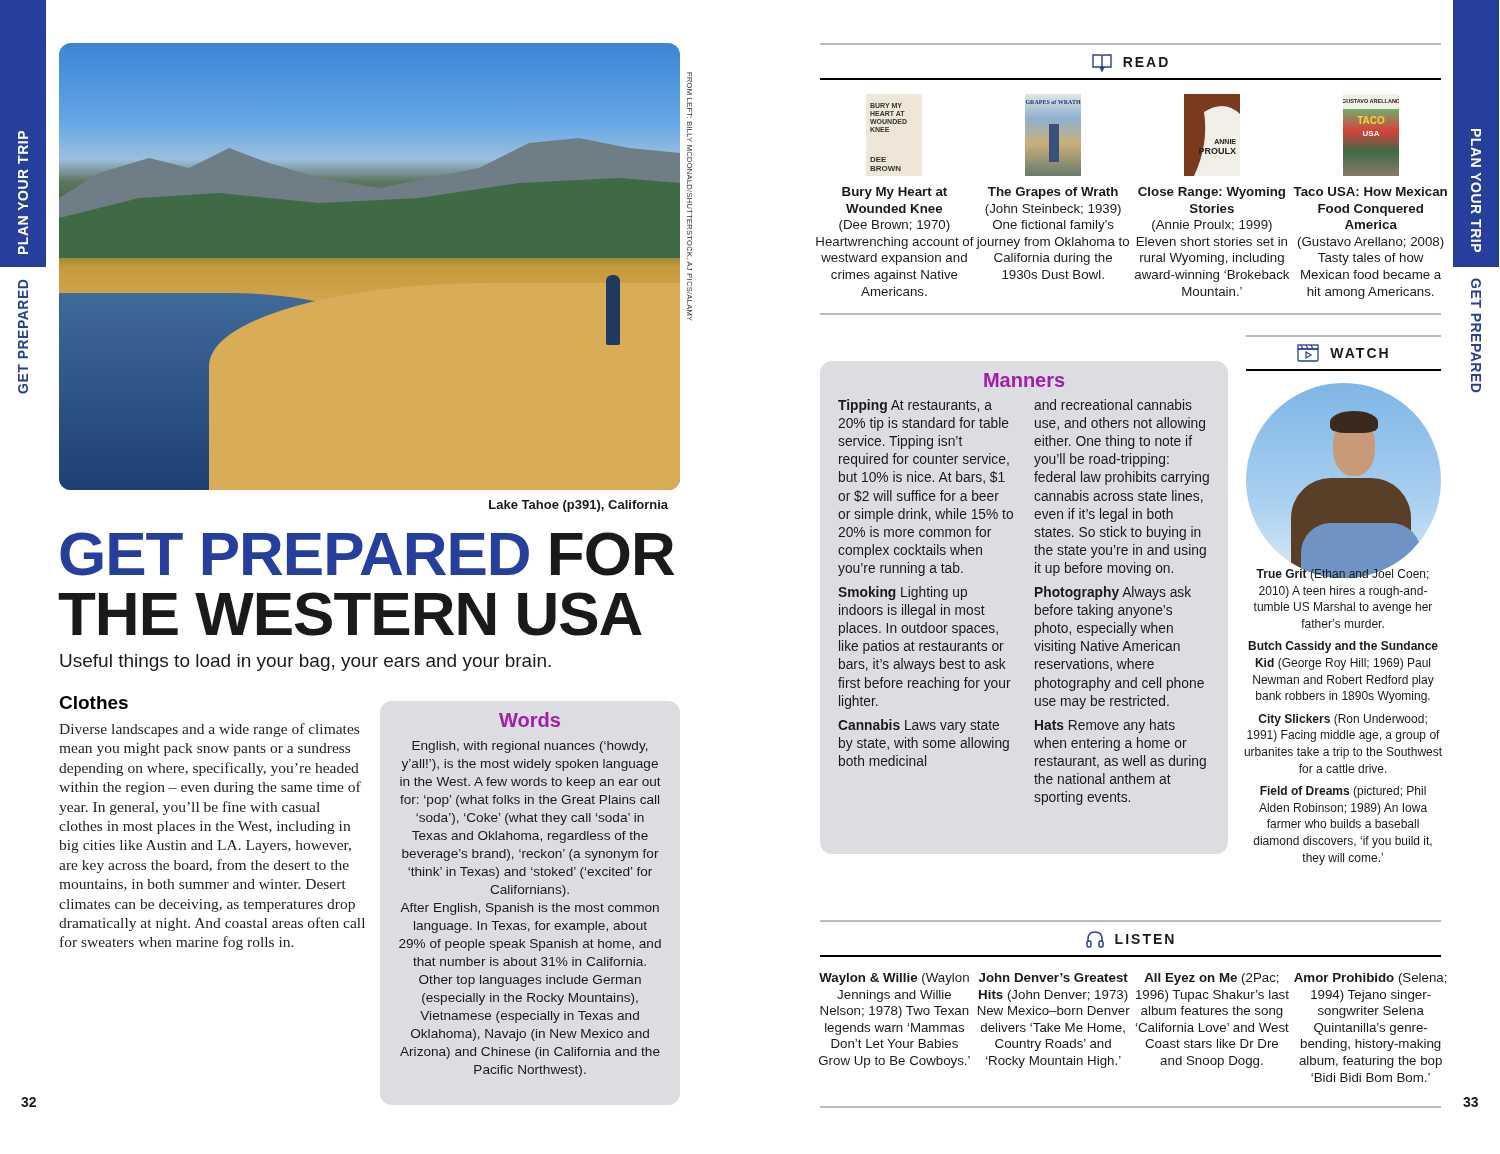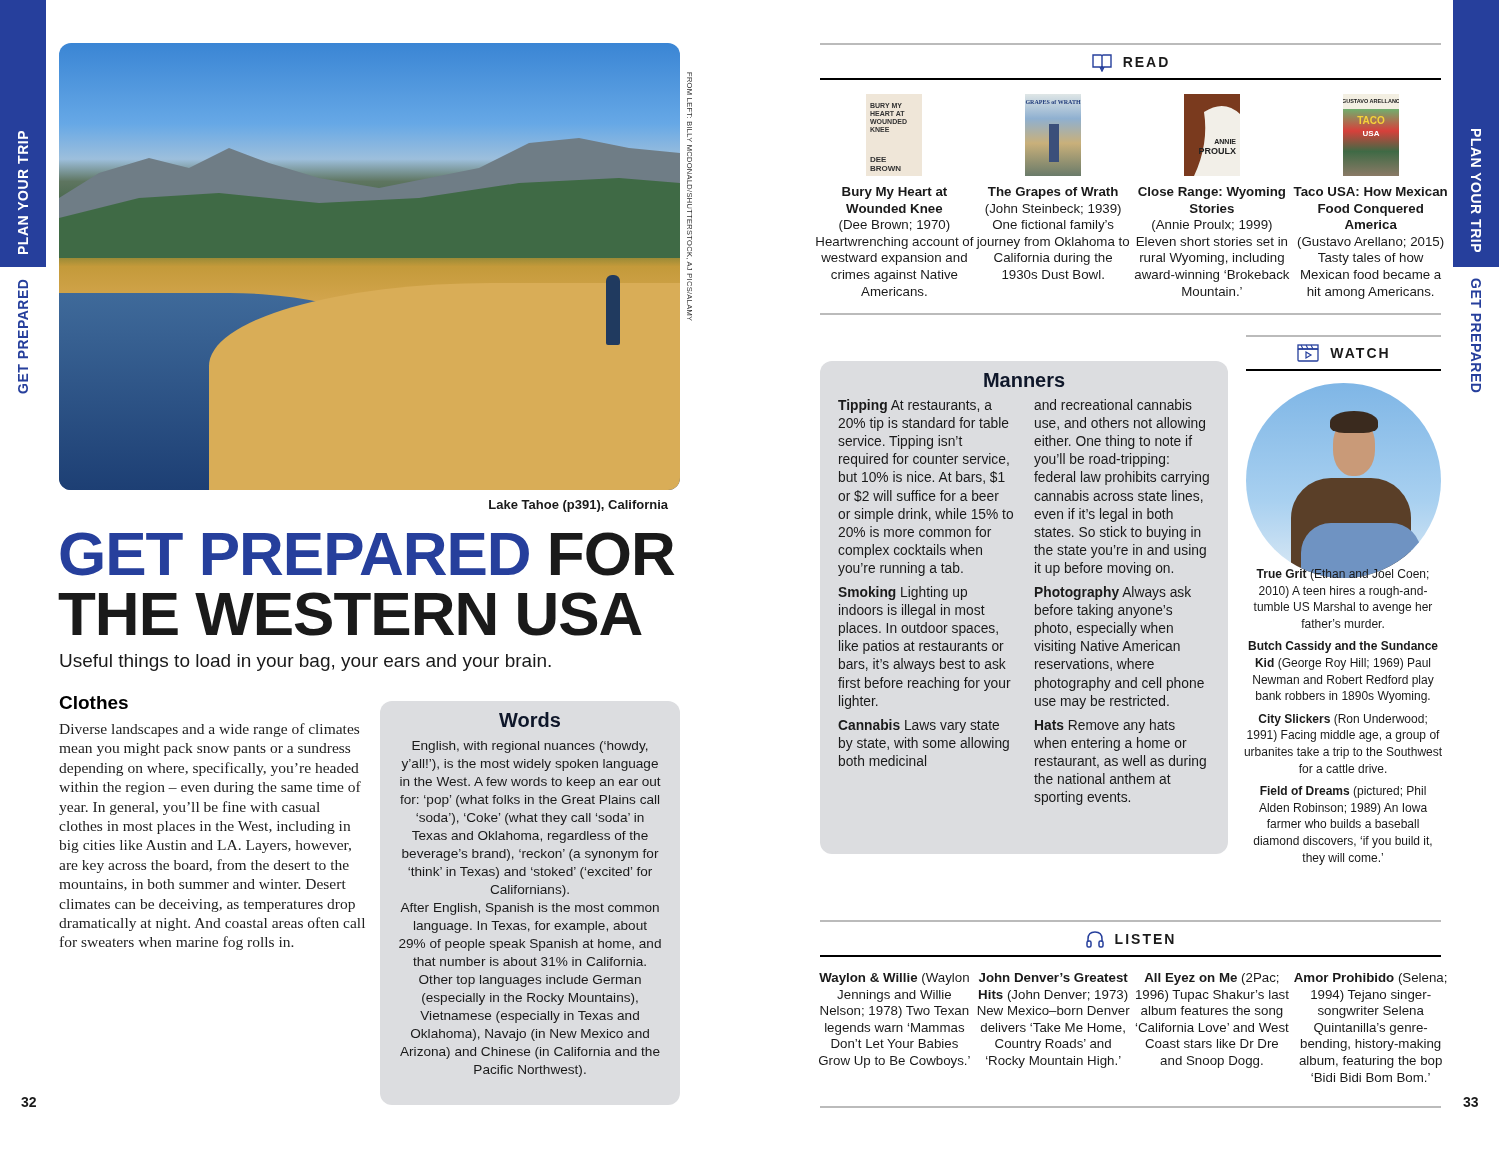--- a/index.html
+++ b/index.html
@@ -32,21 +32,21 @@
   .title { position: absolute; left: 58px; top: 524px; font-family: "Liberation Sans", sans-serif; font-weight: 700; font-size: 62px; line-height: 60px; letter-spacing: -1px; }
   .title .blue { color: #263f9c; }
   .subtitle { position: absolute; left: 59px; top: 650px; font-size: 19px; }
 
   .clothes-h { position: absolute; left: 59px; top: 692px; color: #000000; font-weight: 700; font-size: 19px; }
   .clothes-body { position: absolute; left: 59px; top: 719px; width: 308px; font-family: "Liberation Serif", serif; font-size: 15.5px; line-height: 19.4px; color: #222; }
   .clothes-body p + p { text-indent: 12px; }
 
   .box { position: absolute; background: #dcdde0; border-radius: 12px; }
   .words { left: 380px; top: 701px; width: 300px; height: 404px; padding: 10px 18px; text-align: center; font-size: 13.6px; line-height: 18px; }
-  .box-h { color: #0f172a; font-weight: 700; font-size: 20px; text-align: center; margin-bottom: 8px; }
+  .box-h { color: #a21caf; font-weight: 700; font-size: 20px; text-align: center; margin-bottom: 8px; }
 
   .manners { left: 820px; top: 361px; width: 408px; height: 493px; padding: 10px 18px; font-size: 13.8px; line-height: 18.1px; }
   .manners .cols { display: flex; gap: 20px; }
   .manners .col { flex: 1; }
   .manners .col p { margin-bottom: 6px; }
   .manners b { font-weight: 700; }
 
   .section-head { position: absolute; display: flex; align-items: center; justify-content: center; gap: 10px; border-top: 2px solid #bbb; border-bottom: 2px solid #000000; font-weight: 700; letter-spacing: 2px; font-size: 14px; }
   .read-head { left: 820px; top: 43px; width: 621px; height: 37px; }
   .watch-head { left: 1246px; top: 335px; width: 195px; height: 36px; }
@@ -169,21 +169,21 @@
   </div>
   <div class="book">
     <div class="cover" style="background:linear-gradient(180deg,#f3efe2 0%,#f3efe2 18%,#6fb06e 18%,#d7403b 45%,#3f6a45 70%,#8a7a66 100%)">
       <svg width="56" height="82" viewBox="0 0 56 82">
           <text x="28" y="9" text-anchor="middle" font-size="5.5" font-weight="700" fill="#222" font-family="Liberation Sans, sans-serif">GUSTAVO ARELLANO</text>
           <text x="28" y="30" text-anchor="middle" font-size="10" font-weight="700" fill="#f5d23a" font-family="Liberation Sans, sans-serif">TACO</text>
           <text x="28" y="42" text-anchor="middle" font-size="8" font-weight="700" fill="#fff" font-family="Liberation Sans, sans-serif">USA</text>
         </svg>
     </div>
     <div style="font-weight:700">Taco USA: How Mexican Food Conquered America</div>
-    <div>(Gustavo Arellano; 2015)</div>
+    <div>(Gustavo Arellano; 2008)</div>
     <div>Tasty tales of how Mexican food became a hit among Americans.</div>
   </div>
 </div>
 <div class="read-bottom"></div>
 
 <div class="box manners">
   <div class="box-h">Manners</div>
   <div class="cols">
     <div class="col">
       <p><b>Tipping</b><span> At restaurants, a 20% tip is standard for table service. Tipping isn’t required for counter service, but 10% is nice. At bars, $1 or $2 will suffice for a beer or simple drink, while 15% to 20% is more common for complex cocktails when you’re running a tab.</span></p>

